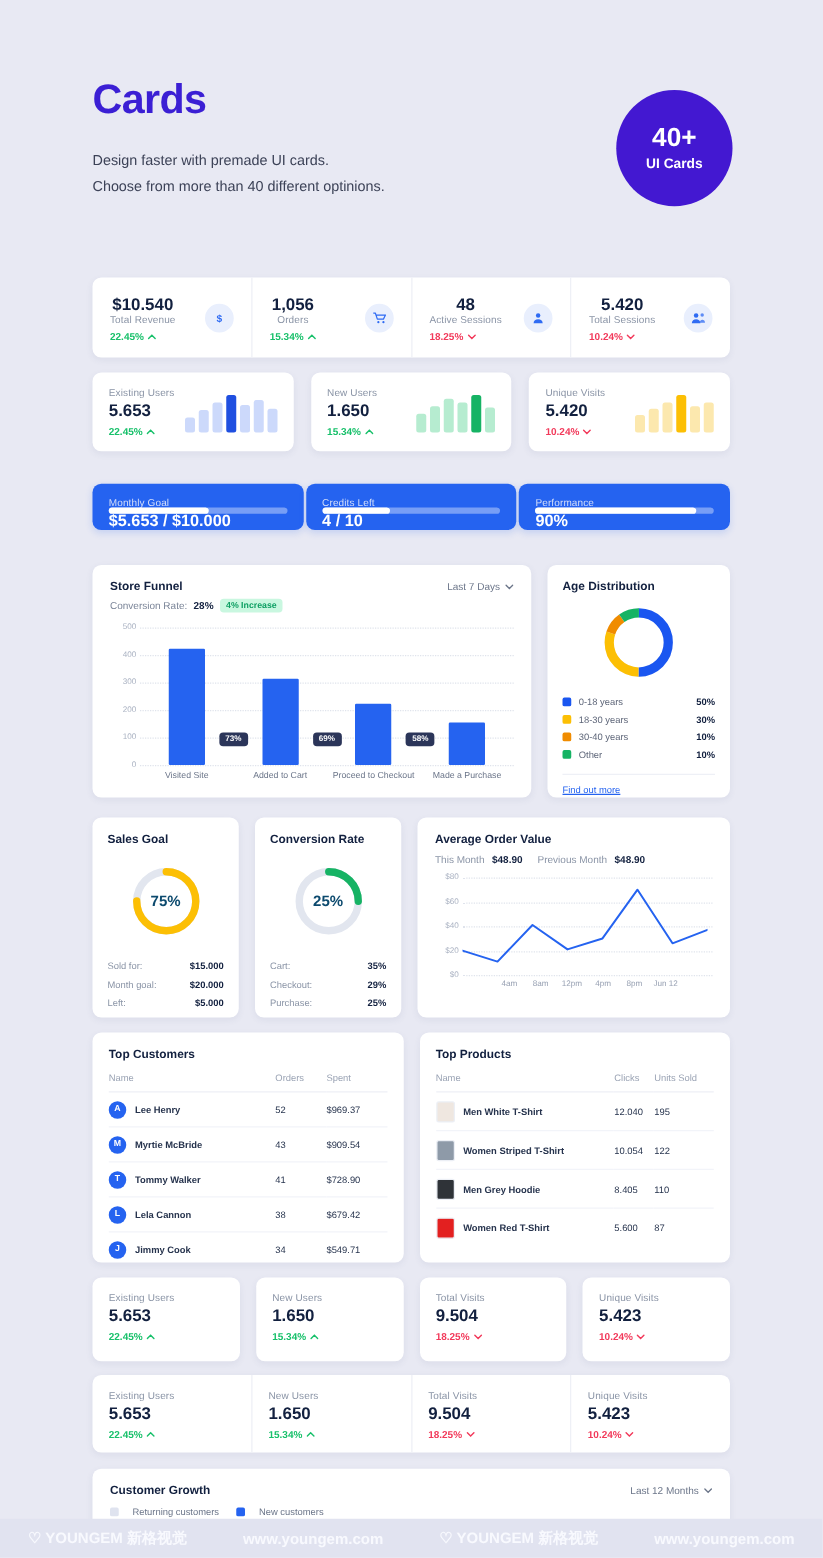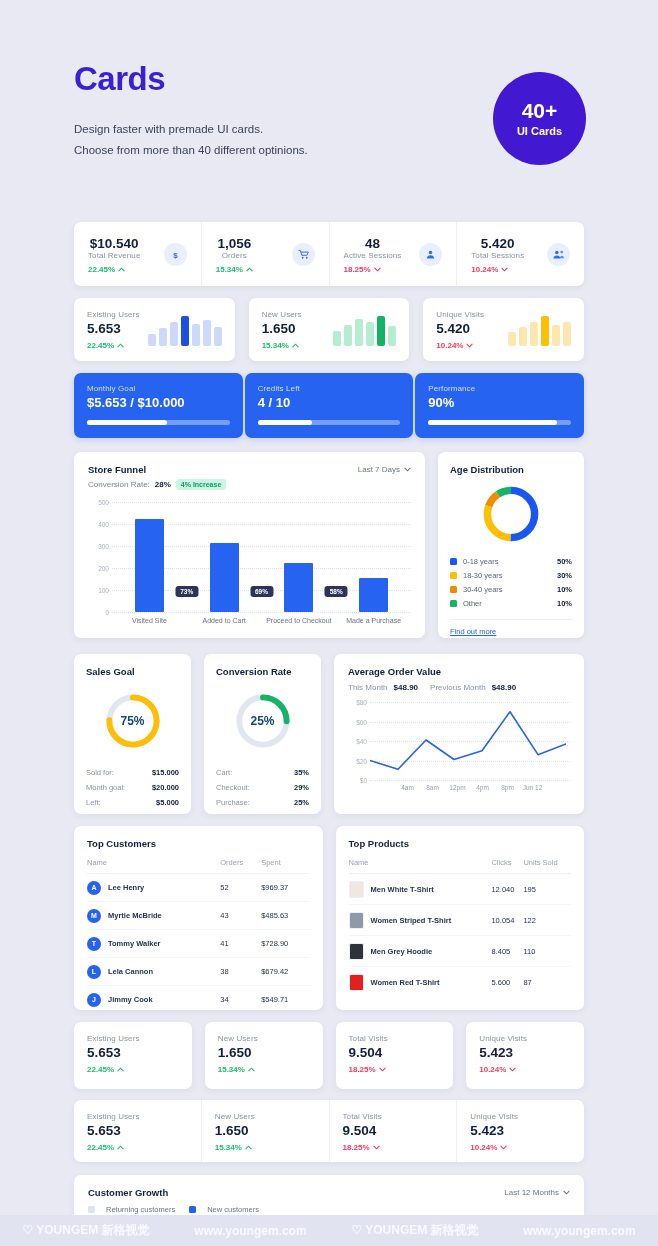--- a/index.html
+++ b/index.html
@@ -56,21 +56,21 @@
     color: #2f6bf3;
   }
 
   
   #mini-row { top: 298px; height: 63px; display: flex; gap: 14px; }
   #mini-row .card { flex: 1; padding: 10px 13px; display: flex; align-items: center; justify-content: space-between; }
   .spark { display: flex; align-items: flex-end; gap: 3px; height: 32px; }
   .spark i { width: 8px; border-radius: 2px; display: block; }
 
   
-  #prog-row { top: 373px; height: 65px; display: flex; gap: 2px; }
+  #prog-row { top: 373px; height: 65px; display: flex; gap: 2px; align-items: center; }
   .bluecard {
     flex: 1; background: #2563f0; border-radius: 7px; color: #fff;
     padding: 11px 13px 0 13px;
     box-shadow: 0 2px 6px rgba(37,99,240,.18);
     position: relative;
   }
   .bluecard .lbl { color: #d4def9; }
   .bluecard .val { color: #fff; font-size: 13px; }
   .track {
     position: absolute; left: 13px; right: 13px; bottom: 13px;
@@ -569,21 +569,21 @@
                 <span class="nmcell"><span class="avatar">A</span>Lee Henry</span>
               </td>
               <td>52</td>
               <td>$969.37</td>
             </tr>
             <tr>
               <td class="nm">
                 <span class="nmcell"><span class="avatar">M</span>Myrtie McBride</span>
               </td>
               <td>43</td>
-              <td>$485.63</td>
+              <td>$909.54</td>
             </tr>
             <tr>
               <td class="nm">
                 <span class="nmcell"><span class="avatar">T</span>Tommy Walker</span>
               </td>
               <td>41</td>
               <td>$728.90</td>
             </tr>
             <tr>
               <td class="nm">

